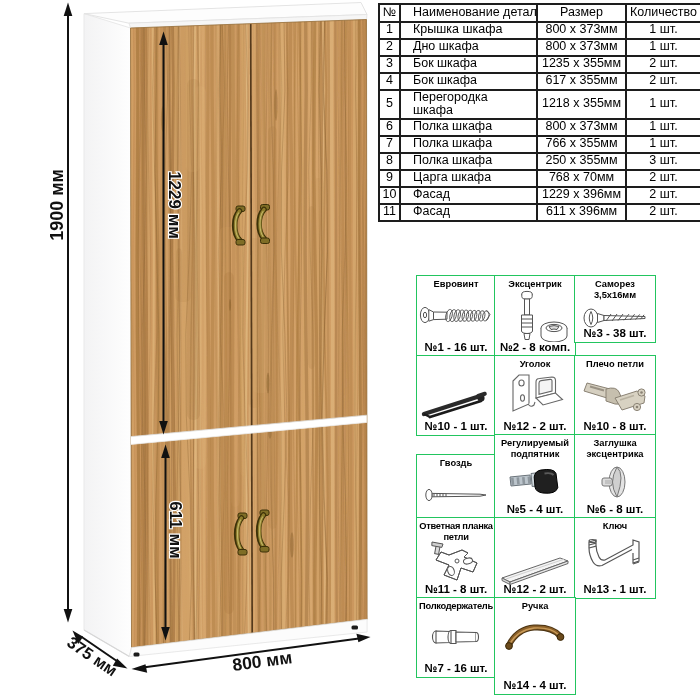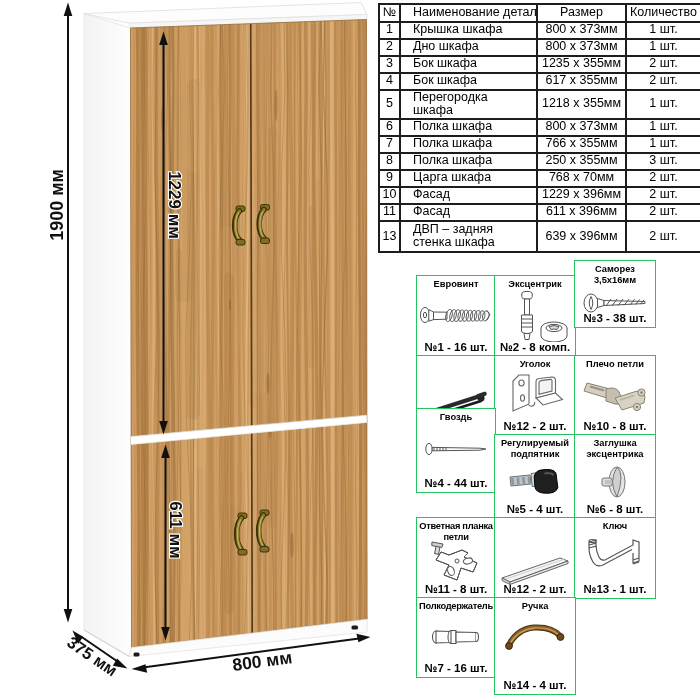--- a/index.html
+++ b/index.html
@@ -373,26 +373,20 @@
         <td class="l">Фасад</td>
         <td class="c">1229 х 396мм</td>
         <td class="c">2 шт.</td>
       </tr>
       <tr>
         <td class="c">11</td>
         <td class="l">Фасад</td>
         <td class="c">611 х 396мм</td>
         <td class="c">2 шт.</td>
       </tr>
-      <tr class="last">
-        <td class="c">13</td>
-        <td class="l">ДВП – задняя стенка шкафа</td>
-        <td class="c">639 х 396мм</td>
-        <td class="c">2 шт.</td>
-      </tr>
 </tbody>
   </table>
 
 <div class="hw" style="left:416px;top:275px;width:80px;height:82px">
 <div class="hwt">Евровинт</div>
 <div class="hwi" style="top:25px"><svg width="74" height="29" viewBox="0 0 74 29">
         <g stroke="#555" fill="#fff" stroke-width="1">
 <ellipse cx="6" cy="14" rx="4.6" ry="7.6"></ellipse>
           <ellipse cx="6" cy="14" rx="1.6" ry="2.8"></ellipse>
 <path d="M 9.8 8.6 L 14.5 11 L 14.5 18.6 L 9.8 20.2 Z"></path>
@@ -429,21 +423,21 @@
 <path d="M 22 43.5 h 6 l -1 6 h -4 Z"></path>
 <ellipse cx="52" cy="38" rx="13" ry="6"></ellipse>
 <path d="M 39 38 l 0 8 a 13 6 0 0 0 26 0 l 0 -8"></path>
 <ellipse cx="52" cy="38" rx="8" ry="3.6"></ellipse>
 <path d="M 47 36.5 a 8 3.6 0 0 1 10 0 l -2 3 a 5 2 0 0 0 -6 0 Z" fill="#ddd"></path>
 </g>
       </svg></div>
 <div class="hwc">№2 - 8 комп.</div>
 </div>
 
-<div class="hw" style="left:574px;top:260px;width:82px;height:68px">
+<div class="hw" style="left:574px;top:275px;width:82px;height:68px">
 <div class="hwt">Саморез<br>3,5х16мм</div>
 <div class="hwi" style="top:26px"><svg width="66" height="34" viewBox="0 0 66 34">
         <g stroke="#555" fill="#fff" stroke-width="1">
 <ellipse cx="9" cy="16" rx="7" ry="9"></ellipse>
 <path d="M 9 9.5 q 3.5 6.5 0 13 M 9 9.5 q -3.5 6.5 0 13" fill="none"></path>
 <path d="M 15.5 11.5 L 22 13.5 L 22 18.5 L 15.5 20.5 Z"></path>
 <path d="M 22 13.5 L 63 14.5 L 63 16.5 L 22 18.5 Z"></path>
 </g>
         <g stroke="#555" fill="none" stroke-width="1">
 <path d="M 24 19 l 5 -7 M 30 19 l 5 -7 M 36 18.6 l 5 -6.6 M 42 18.3 l 5 -6.2 M 48 18 l 4.6 -5.8 M 53.5 17.6 l 4.2 -5.2 M 58.5 17.2 l 3.6 -4.4"></path>
@@ -492,21 +486,21 @@
 <circle cx="59.5" cy="13.5" r="3.6" fill="#d8d2c2"></circle>
 <circle cx="59.5" cy="13.5" r="1.3" fill="#8a8274" stroke="none"></circle>
 <circle cx="55" cy="28" r="3.6" fill="#d8d2c2"></circle>
 <circle cx="55" cy="28" r="1.3" fill="#8a8274" stroke="none"></circle>
 <path d="M 38 21 L 52 16.5" stroke="#b8b1a0" stroke-width="1.6" fill="none"></path>
 </g>
       </svg></div>
 <div class="hwc">№10 - 8 шт.</div>
 </div>
 
-<div class="hw" style="left:416px;top:408px;width:80px;height:85px">
+<div class="hw" style="left:416px;top:454px;width:80px;height:85px">
 <div class="hwt">Гвоздь</div>
 <div class="hwi" style="top:31px"><svg width="64" height="18" viewBox="0 0 64 18">
         <g stroke="#555" fill="#fff" stroke-width="1">
 <ellipse cx="5" cy="9" rx="3.2" ry="5.6"></ellipse>
 <path d="M 8.2 7.4 L 56 8.2 L 62 9 L 56 10.2 L 8.2 10.8 Z"></path>
 <path d="M 10 7.6 l 0 3 M 13 7.6 l 0 3 M 16 7.7 l 0 3 M 19 7.7 l 0 3 M 22 7.8 l 0 3"></path>
 </g>
       </svg></div>
 <div class="hwc">№4 - 44 шт.</div>
 </div>

